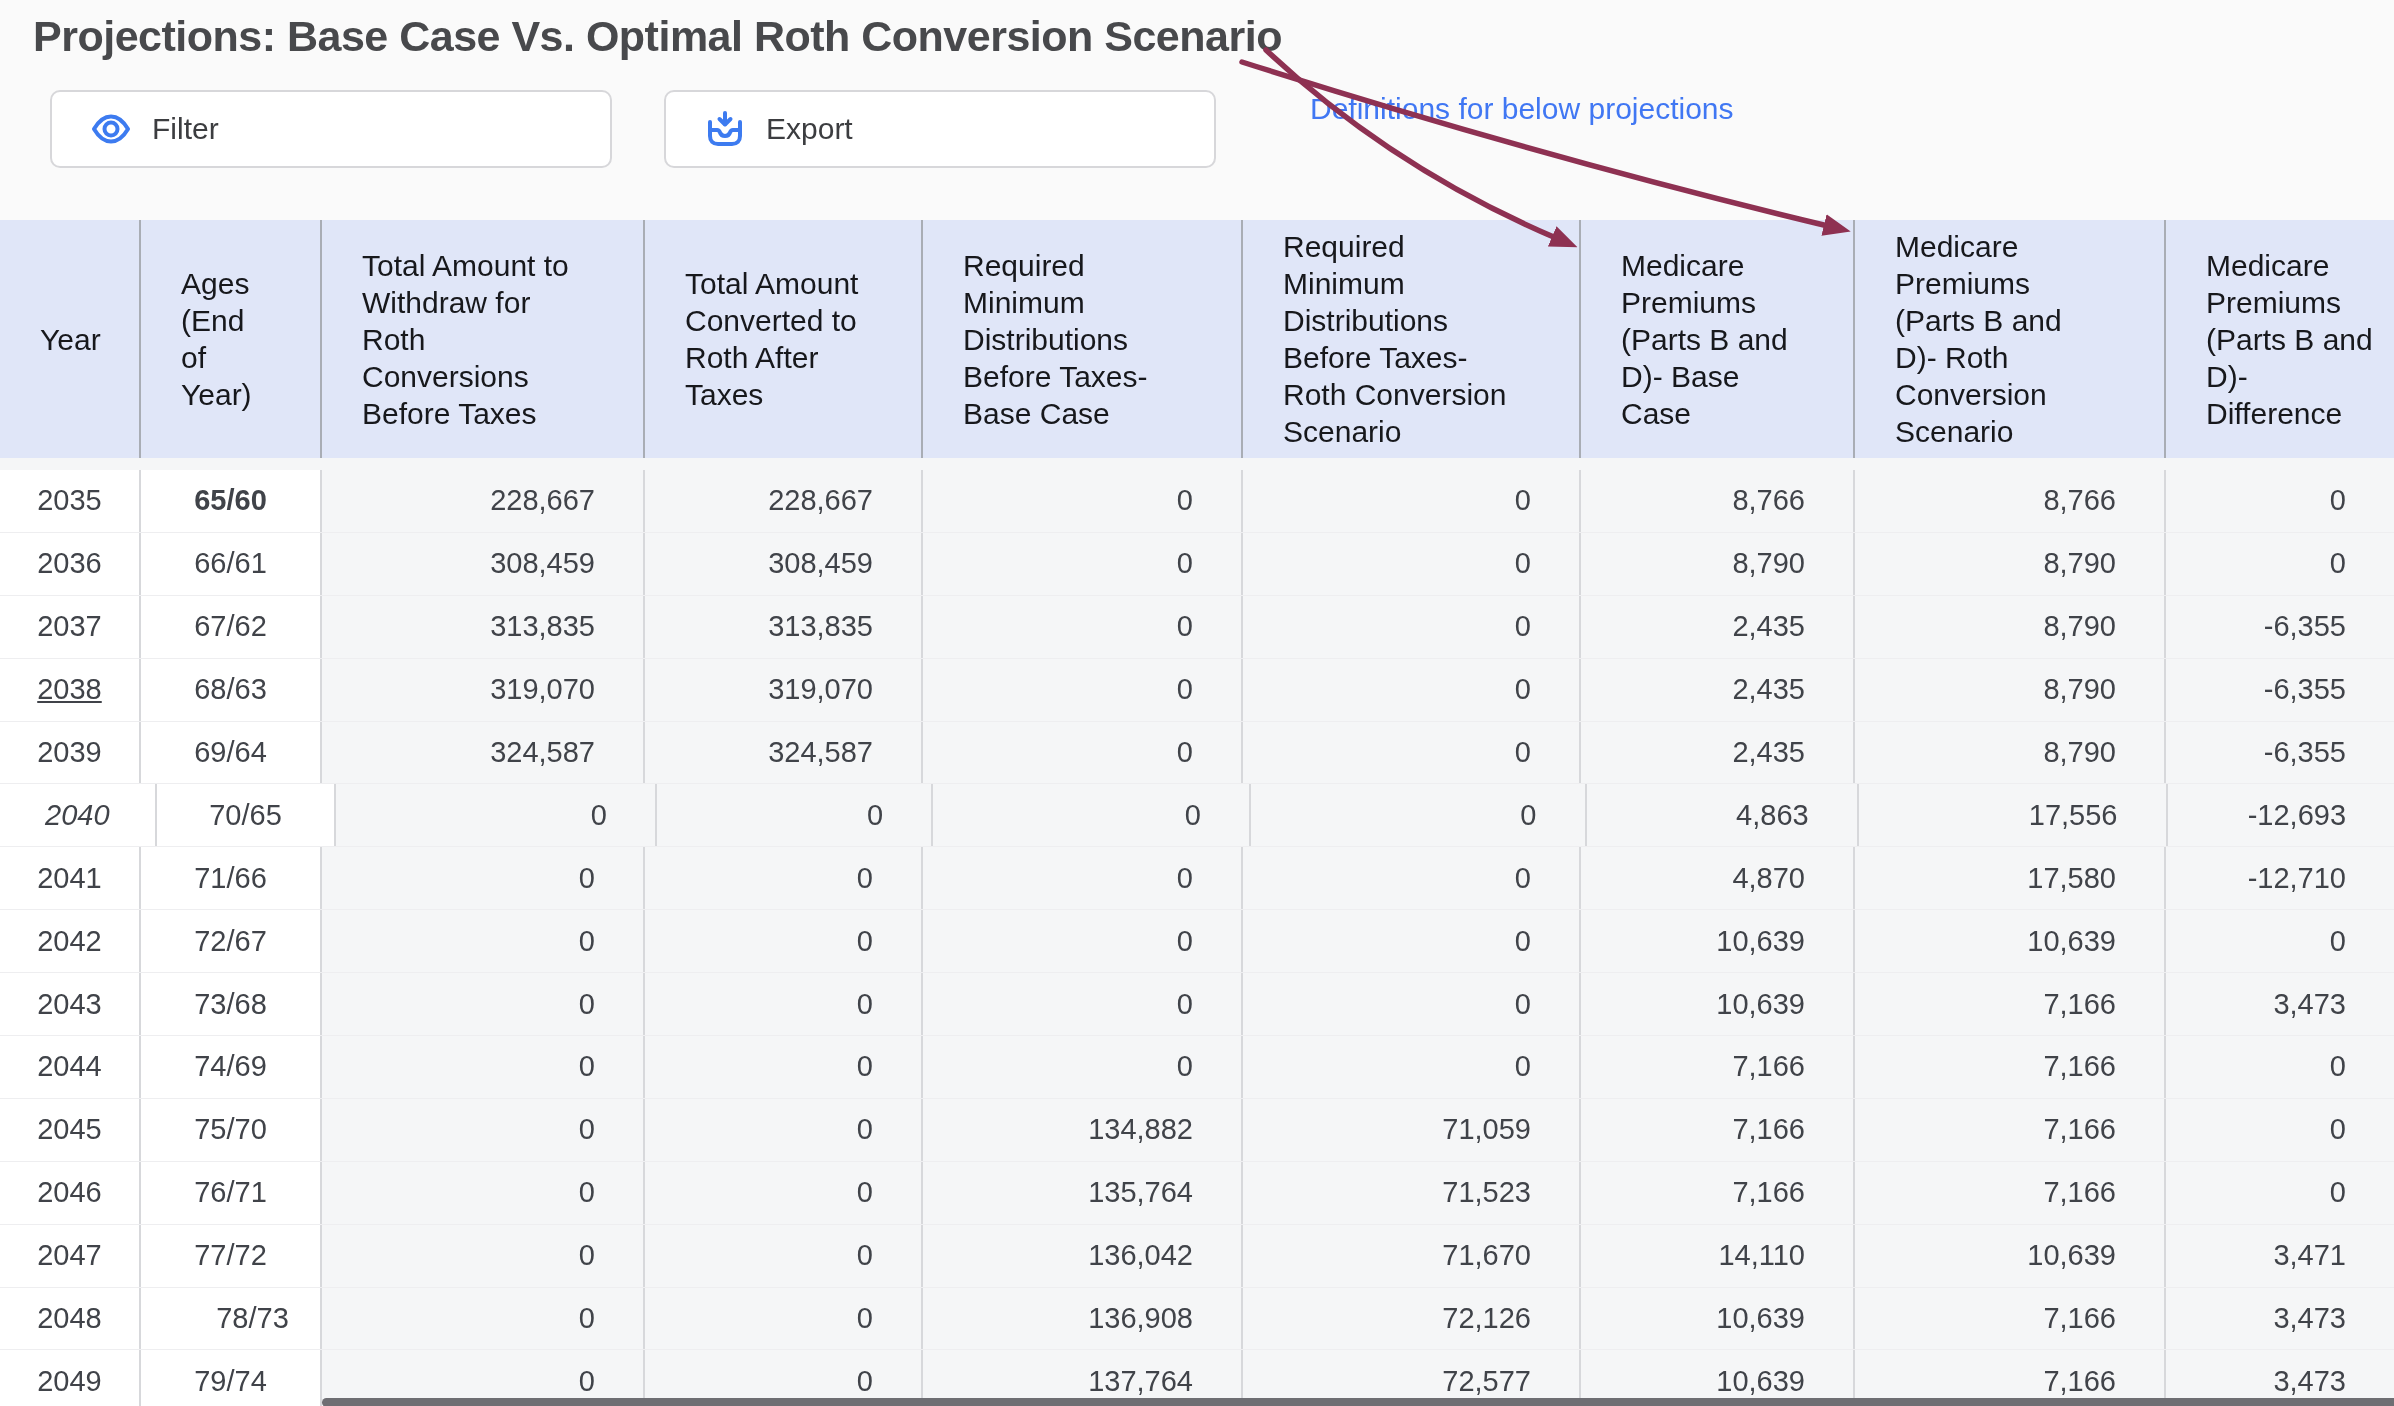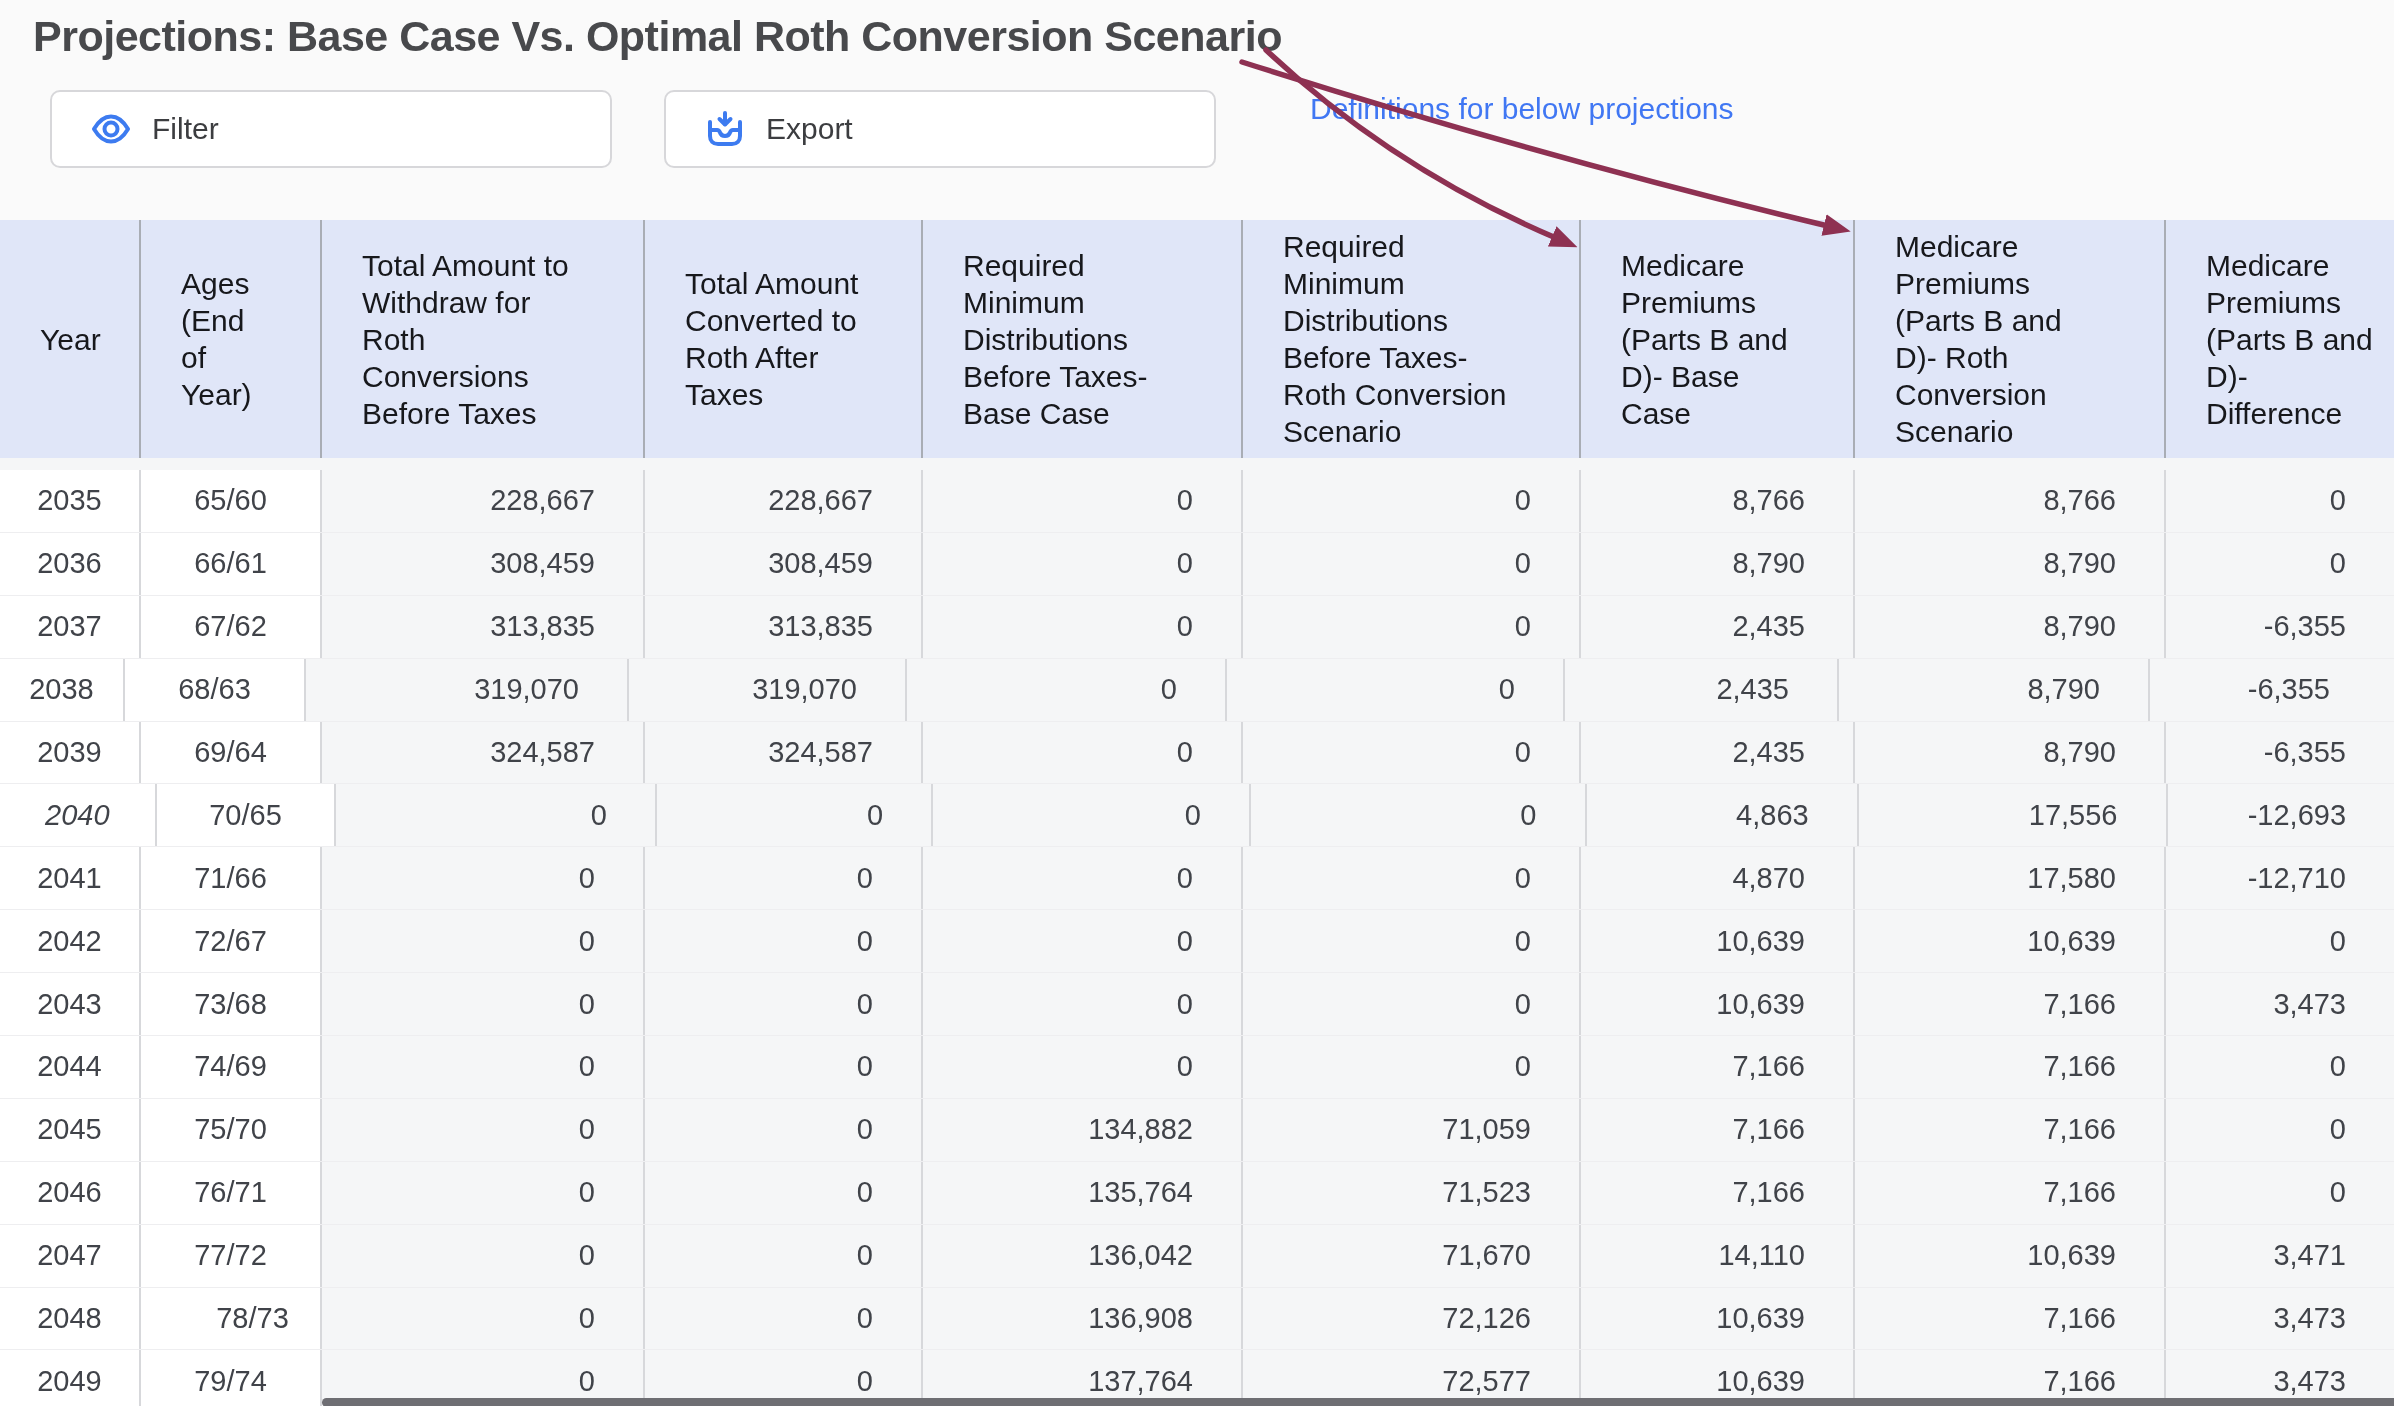--- a/index.html
+++ b/index.html
@@ -182,21 +182,21 @@
 Scenario</div>
         <div class="th" style="width: 228px;">Medicare
 Premiums
 (Parts B and
 D)-
 Difference</div>
       </div>
     <div class="tbody">
         <div class="row">
           <div class="td pinned" style="width: 141px;">2035</div>
-          <div class="td pinned" style="width: 181px;">65/60</div>
+          <div class="td pinned" style="width: 181px; font-weight: bold;">65/60</div>
           <div class="td num" style="width: 323px;">228,667</div>
           <div class="td num" style="width: 278px;">228,667</div>
           <div class="td num" style="width: 320px;">0</div>
           <div class="td num" style="width: 338px;">0</div>
           <div class="td num" style="width: 274px;">8,766</div>
           <div class="td num" style="width: 311px;">8,766</div>
           <div class="td num" style="width: 228px;">0</div>
         </div>
         <div class="row">
           <div class="td pinned" style="width: 141px;">2036</div>
@@ -214,21 +214,21 @@
           <div class="td pinned" style="width: 181px;">67/62</div>
           <div class="td num" style="width: 323px;">313,835</div>
           <div class="td num" style="width: 278px;">313,835</div>
           <div class="td num" style="width: 320px;">0</div>
           <div class="td num" style="width: 338px;">0</div>
           <div class="td num" style="width: 274px;">2,435</div>
           <div class="td num" style="width: 311px;">8,790</div>
           <div class="td num" style="width: 228px;">-6,355</div>
         </div>
         <div class="row">
-          <div class="td pinned" style="width: 125px;">2038</div>
+          <div class="td pinned" style="width: 141px; text-decoration: underline;">2038</div>
           <div class="td pinned" style="width: 181px;">68/63</div>
           <div class="td num" style="width: 323px;">319,070</div>
           <div class="td num" style="width: 278px;">319,070</div>
           <div class="td num" style="width: 320px;">0</div>
           <div class="td num" style="width: 338px;">0</div>
           <div class="td num" style="width: 274px;">2,435</div>
           <div class="td num" style="width: 311px;">8,790</div>
           <div class="td num" style="width: 228px;">-6,355</div>
         </div>
         <div class="row">

